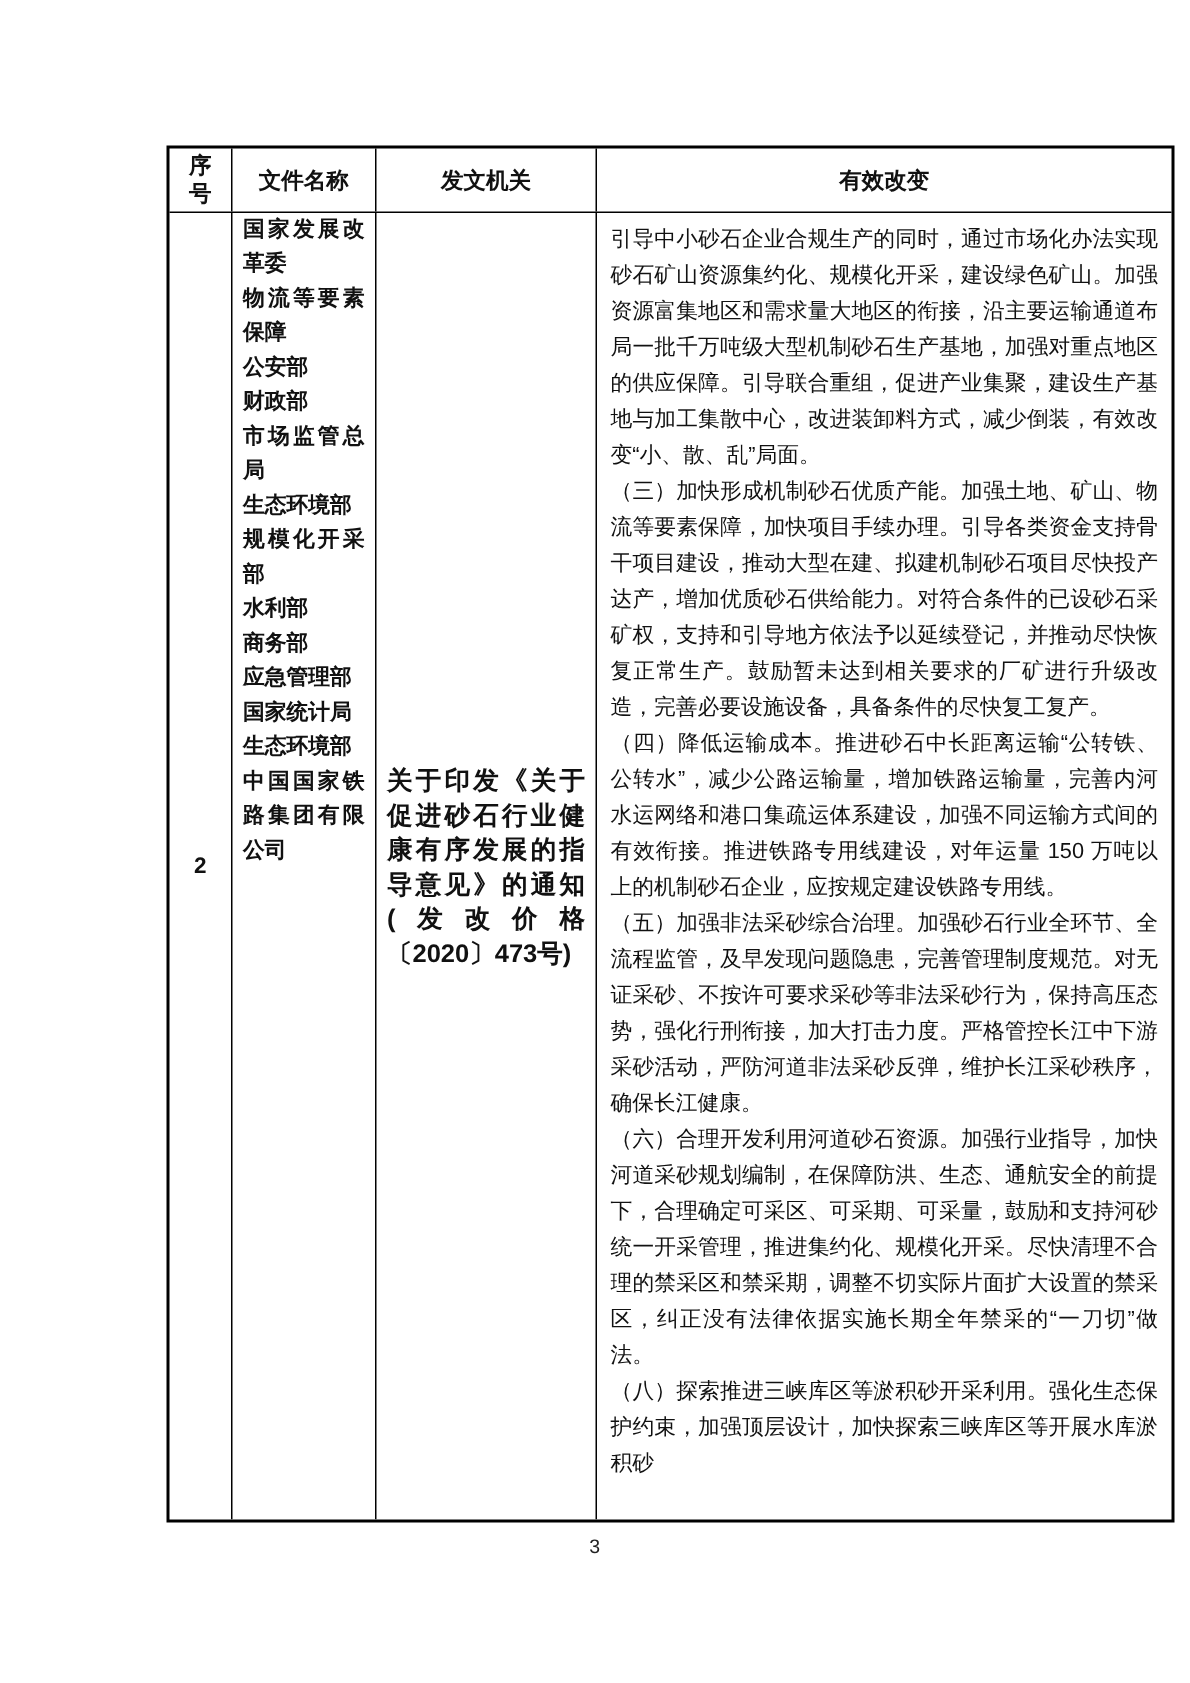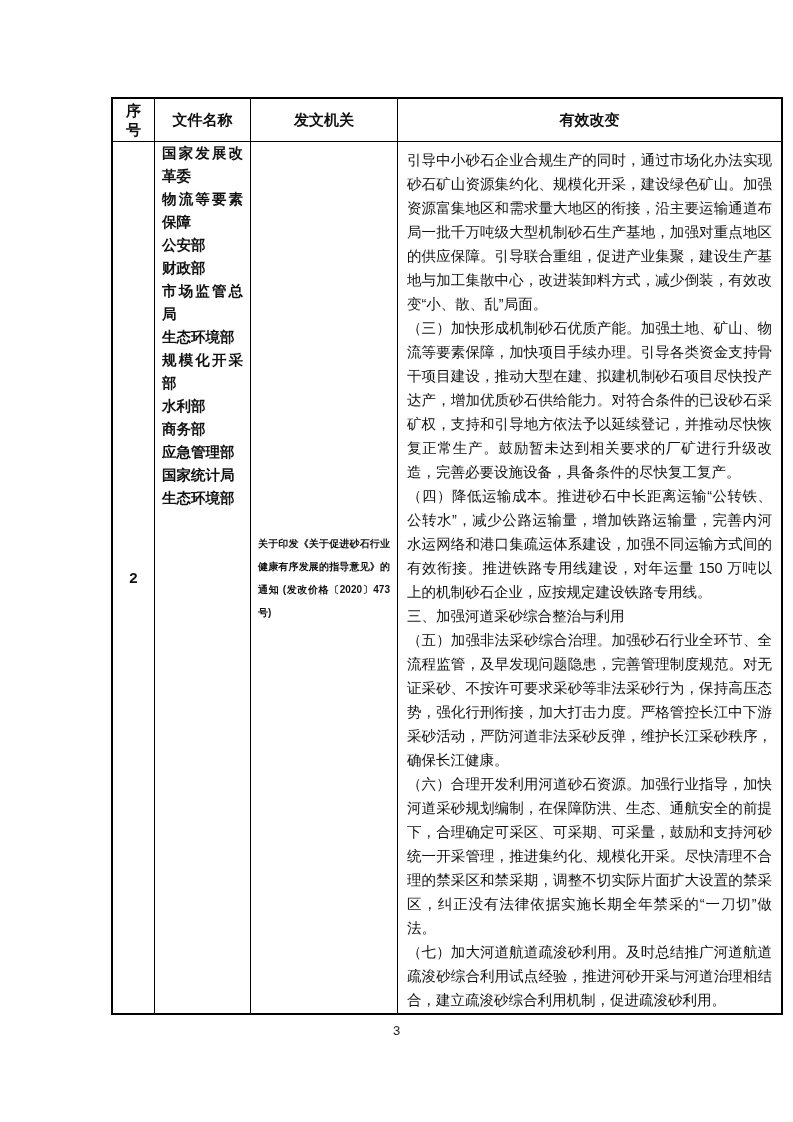--- a/index.html
+++ b/index.html
@@ -78,21 +78,21 @@
   }
   .cell-agencies > div {
     text-align: justify;
     text-align-last: left;
   }
   .cell-docname {
     display: flex;
     flex-direction: column;
     justify-content: center;
     padding: 0 7px;
-    font-size: 10px;
+    font-size: 17px;
     font-weight: 700;
     line-height: 23px;
   }
   .cell-docname > div {
     text-align: justify;
     text-align-last: left;
   }
   .cell-content {
     padding: 6px 9px 0 9px;
     font-size: 14.5px;
@@ -146,32 +146,31 @@
           <div>公安部</div>
           <div>财政部</div>
           <div>市场监管总局</div>
           <div>生态环境部</div>
           <div>规模化开采 部</div>
           <div>水利部</div>
           <div>商务部</div>
           <div>应急管理部</div>
           <div>国家统计局</div>
           <div>生态环境部</div>
+          <div>中国国家铁路集团有限公司</div>
         </div>
       <div class="cell cell-docname">
         <div>关于印发《关于促进砂石行业健康有序发展的指导意见》的通知 (发改价格〔2020〕473号)</div>
       </div>
       <div class="cell cell-content">
           <div>引导中小砂石企业合规生产的同时，通过市场化办法实现砂石矿山资源集约化、规模化开采，建设绿色矿山。加强资源富集地区和需求量大地区的衔接，沿主要运输通道布局一批千万吨级大型机制砂石生产基地，加强对重点地区的供应保障。引导联合重组，促进产业集聚，建设生产基地与加工集散中心，改进装卸料方式，减少倒装，有效改变“小、散、乱”局面。</div>
           <div>（三）加快形成机制砂石优质产能。加强土地、矿山、物流等要素保障，加快项目手续办理。引导各类资金支持骨干项目建设，推动大型在建、拟建机制砂石项目尽快投产达产，增加优质砂石供给能力。对符合条件的已设砂石采矿权，支持和引导地方依法予以延续登记，并推动尽快恢复正常生产。鼓励暂未达到相关要求的厂矿进行升级改造，完善必要设施设备，具备条件的尽快复工复产。</div>
           <div>（四）降低运输成本。推进砂石中长距离运输“公转铁、公转水”，减少公路运输量，增加铁路运输量，完善内河水运网络和港口集疏运体系建设，加强不同运输方式间的有效衔接。推进铁路专用线建设，对年运量 150 万吨以上的机制砂石企业，应按规定建设铁路专用线。</div>
-          <div>三、加强河道采砂综合整治与利用</div>
           <div>（五）加强非法采砂综合治理。加强砂石行业全环节、全流程监管，及早发现问题隐患，完善管理制度规范。对无证采砂、不按许可要求采砂等非法采砂行为，保持高压态势，强化行刑衔接，加大打击力度。严格管控长江中下游采砂活动，严防河道非法采砂反弹，维护长江采砂秩序，确保长江健康。</div>
           <div>（六）合理开发利用河道砂石资源。加强行业指导，加快河道采砂规划编制，在保障防洪、生态、通航安全的前提下，合理确定可采区、可采期、可采量，鼓励和支持河砂统一开采管理，推进集约化、规模化开采。尽快清理不合理的禁采区和禁采期，调整不切实际片面扩大设置的禁采区，纠正没有法律依据实施长期全年禁采的“一刀切”做法。</div>
-          <div>（七）加大河道航道疏浚砂利用。及时总结推广河道航道疏浚砂综合利用试点经验，推进河砂开采与河道治理相结合，建立疏浚砂综合利用机制，促进疏浚砂利用。</div>
           <div>（八）探索推进三峡库区等淤积砂开采利用。强化生态保护约束，加强顶层设计，加快探索三峡库区等开展水库淤积砂</div>
         </div>
     </div>
 
   </div>
 
   <div class="page-number">3</div>
 
 </div>
 

